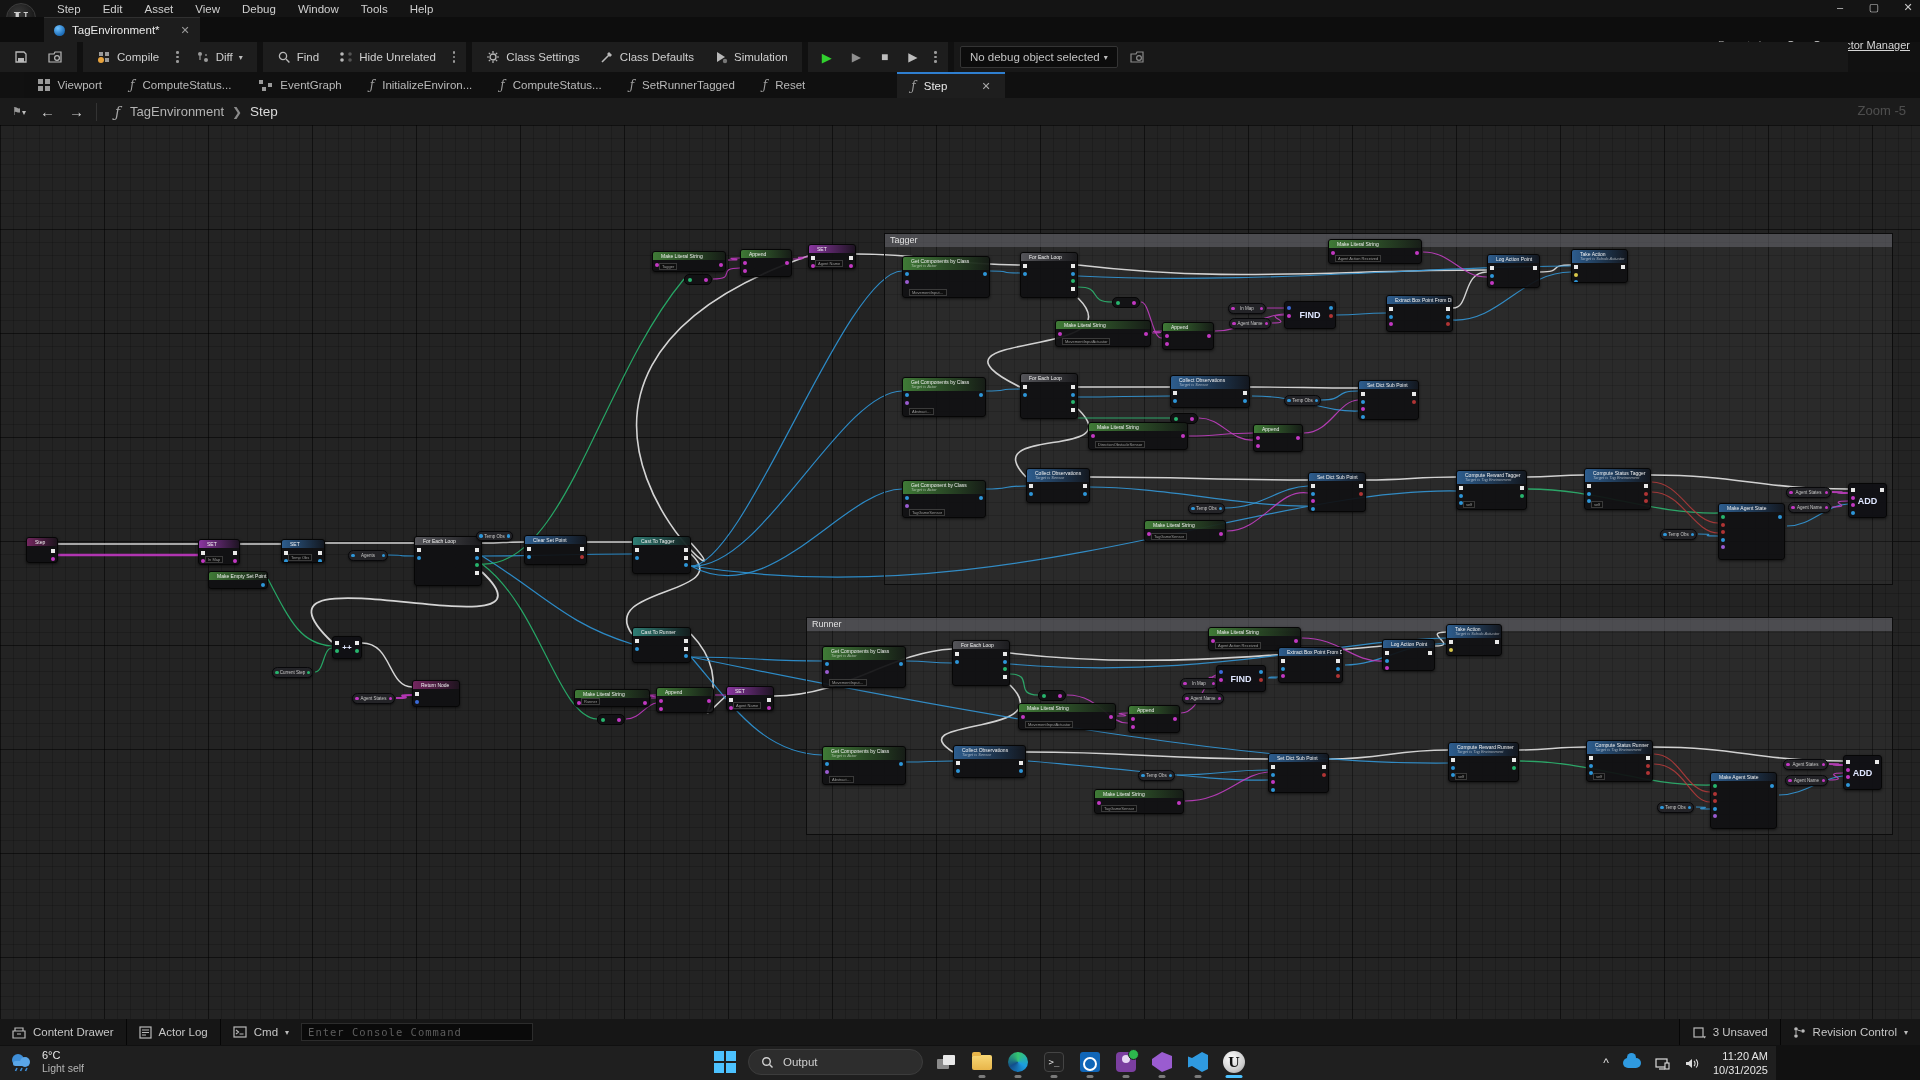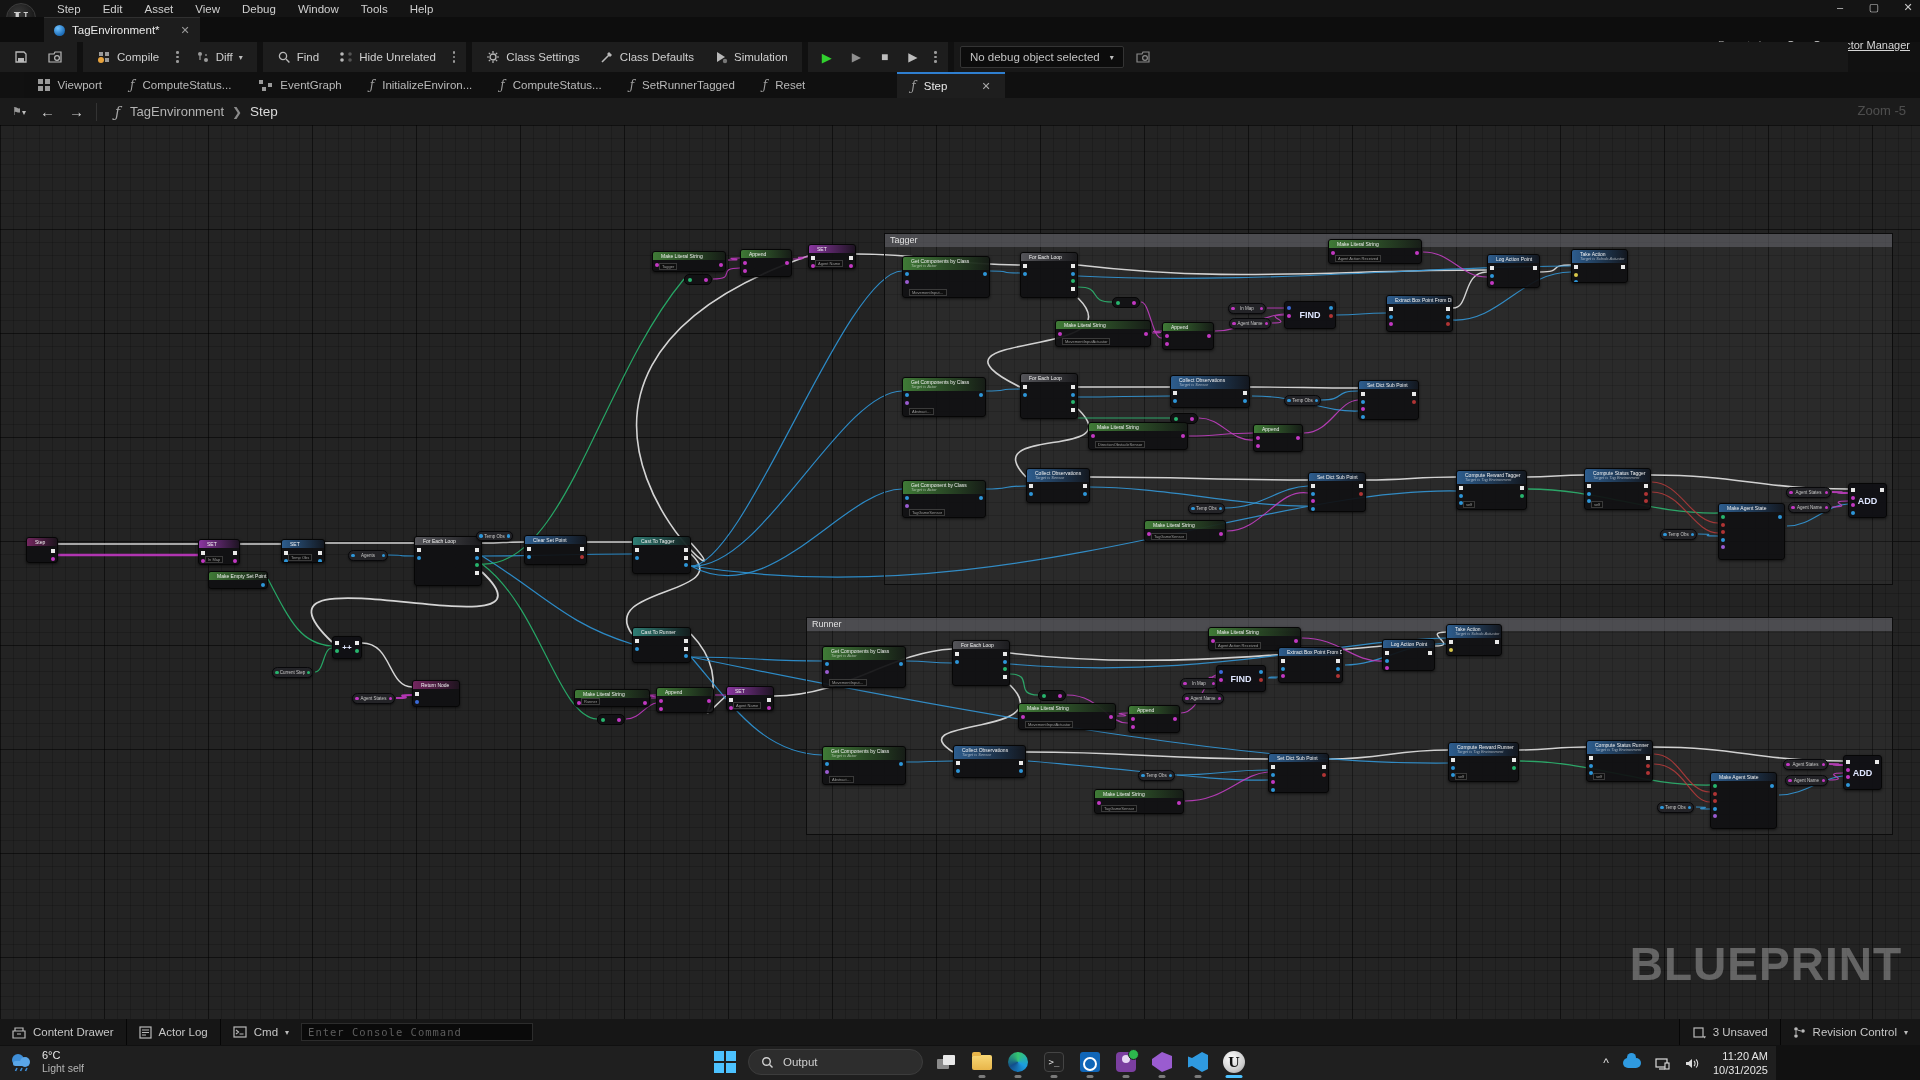--- a/index.html
+++ b/index.html
@@ -32,21 +32,21 @@
   .tb-sep { width:6px; height:30px; background:#101010; }
   .tb-btn { display:flex; align-items:center; gap:6px; padding:0 8px; height:30px; cursor:default; }
   .vdots { display:flex; flex-direction:column; gap:2px; padding:0 5px; }
   .vdots i { width:2.5px; height:2.5px; border-radius:50%; background:#9a9a9a; }
   .chev { font-size:8px; color:#bdbdbd; }
   .ico { width:14px; height:14px; display:inline-block; position:relative; }
   svg.icon { display:block; }
   .play { color:#31d02e; font-size:13px; }
   .step-ico { color:#bdbdbd; font-size:12px; }
   #debug-select { background:#0c0c0c; border:1px solid #343434; border-radius:2px; height:22px;
-    display:flex; align-items:center; gap:10px; padding:0 9px; color:#c2c2c2; }
+    display:flex; align-items:center; gap:4px; padding:0 9px; color:#c2c2c2; }
 
   
   #fn-tabs { position:absolute; top:72px; left:0; width:1920px; height:26px; background:#101010;
     display:flex; align-items:center;margin-left:24px; }
   .fn-tab { height:26px; display:flex; align-items:center; gap:8px; padding:0 14px; color:#b9b9b9;
     font-size:11.5px; }
   .fn-tab .fico { font-family:"DejaVu Serif", serif; font-style:italic; color:#9f9f9f; font-size:12px; }
   .fn-tab.active { background:#1e1e1e; border-top:2px solid #2f7fd0; color:#e8e8e8; }
   .fn-tab.active .x { color:#aaa; margin-left:26px; font-size:11px; }
   .grid-ico { display:grid; grid-template-columns:5px 5px; grid-gap:1.5px; }
@@ -1004,21 +1004,20 @@
         <div class="nhead h-ret">Return Node</div>
         <span class="pin exec" style="background: rgb(232, 232, 232); top: 11px; left: 2px;"></span>
         <span class="pin" style="background: rgb(58, 106, 216); top: 18.5px; left: 2px;"></span>
       </div>
       <div class="pill" style="left: 352px; top: 568px; width: 43px; height: 11px;">
         <span class="dot" style="background:#c238c2"></span>
         <span>Agent States</span>
         <span class="dot2" style="background:#c238c2"></span>
       </div>
     </div>
-  <div id="watermark">BLUEPRINT</div>
 </div>
 
 <div id="statusbar">
   <div class="sb-item">
     <svg class="icon" width="14" height="13">
         <path d="M1 5h12v7H1z" fill="none" stroke="#b9b9b9" stroke-width="1.2"></path>
         <path d="M3 5V2h8v3M5 8h4" stroke="#b9b9b9" stroke-width="1.2" fill="none"></path>
       </svg>
     <span>Content Drawer</span>
   </div>

